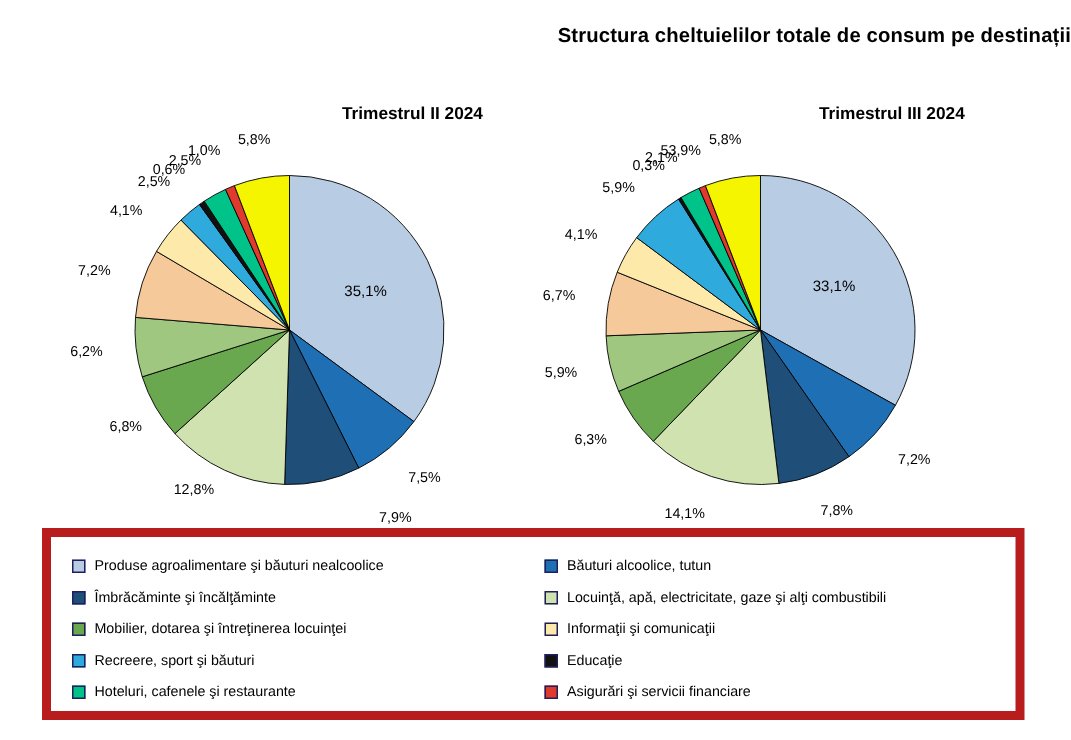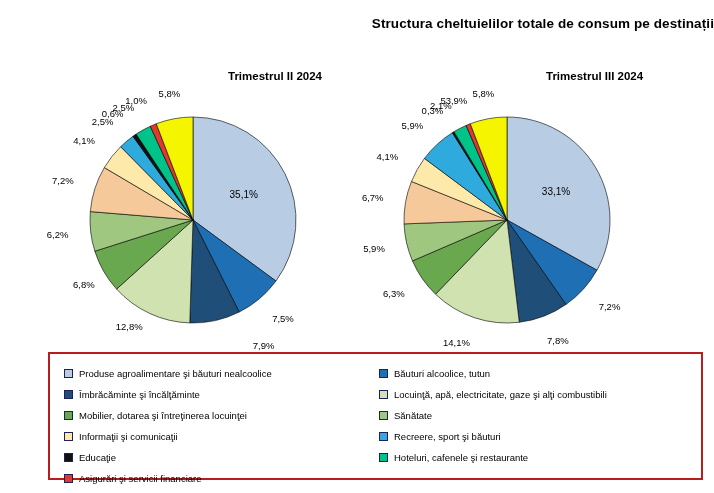--- a/index.html
+++ b/index.html
@@ -54,24 +54,23 @@
   .label.inside {
     font-size: 10px;
   }
 
   .legend-box {
     position: absolute;
     left: 28px;
     top: 352px;
     width: 655px;
     height: 128px;
-    border: 2px solid #b91c1c;
+    border: 6px solid #b91c1c;
     box-sizing: border-box;
     background: #ffffff;
-    margin-left: 20px;
   }
   .legend-grid {
     position: absolute;
     left: 14px;
     top: 9px;
     width: 630px;
     display: flex;
     flex-wrap: wrap;
   }
   .legend-item {
@@ -158,24 +157,20 @@
         </div>
         <div class="legend-item">
           <span class="swatch" style="background: rgb(207, 226, 176);"></span>
           <span class="legend-text">Locuinţă, apă, electricitate, gaze şi alţi combustibili</span>
         </div>
         <div class="legend-item">
           <span class="swatch" style="background: rgb(106, 168, 79);"></span>
           <span class="legend-text">Mobilier, dotarea şi întreţinerea  locuinţei</span>
         </div>
         <div class="legend-item">
-          <span class="swatch" style="background: rgb(159, 199, 127);"></span>
-          <span class="legend-text">Sănătate</span>
-        </div>
-        <div class="legend-item">
           <span class="swatch" style="background: rgb(253, 233, 169);"></span>
           <span class="legend-text">Informaţii şi comunicaţii</span>
         </div>
         <div class="legend-item">
           <span class="swatch" style="background: rgb(46, 170, 220);"></span>
           <span class="legend-text">Recreere, sport şi băuturi</span>
         </div>
         <div class="legend-item">
           <span class="swatch" style="background: rgb(17, 17, 17);"></span>
           <span class="legend-text">Educaţie</span>

